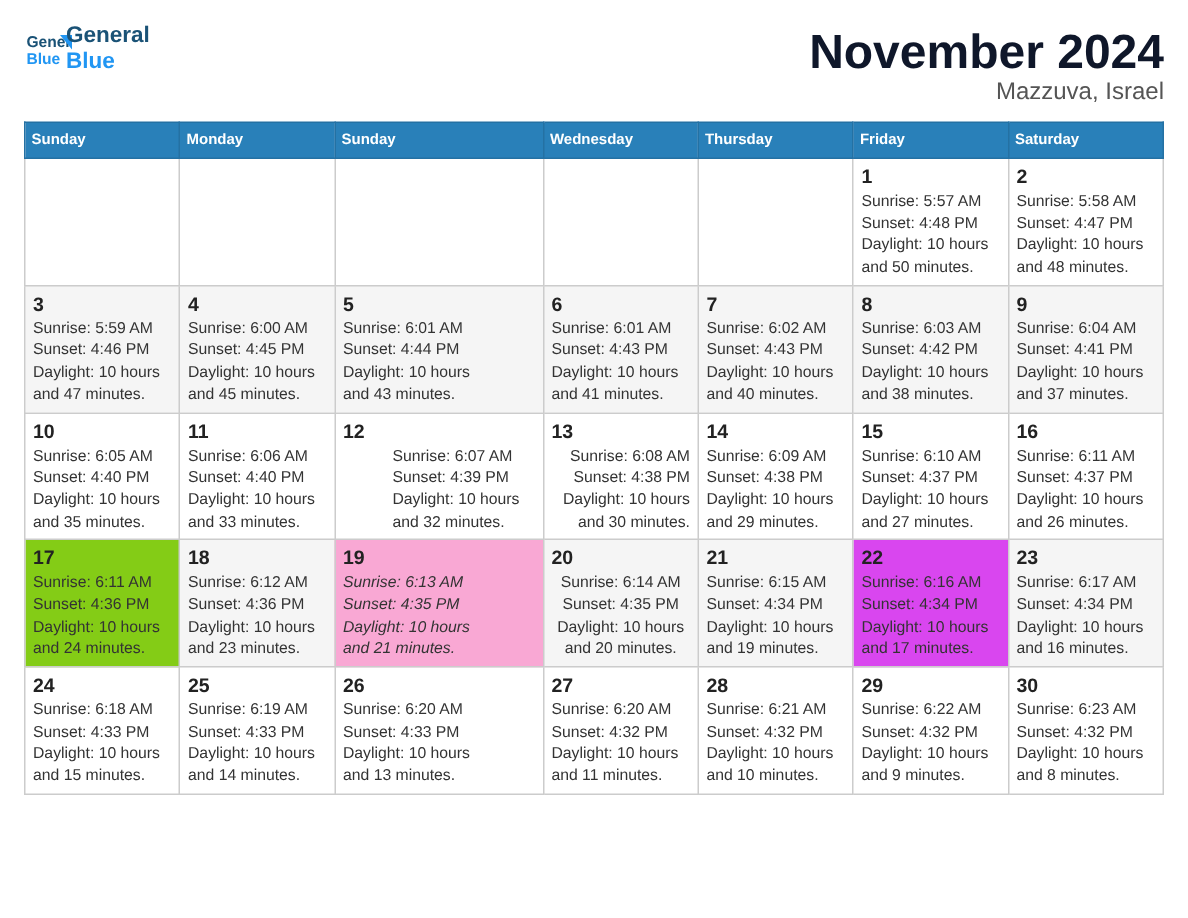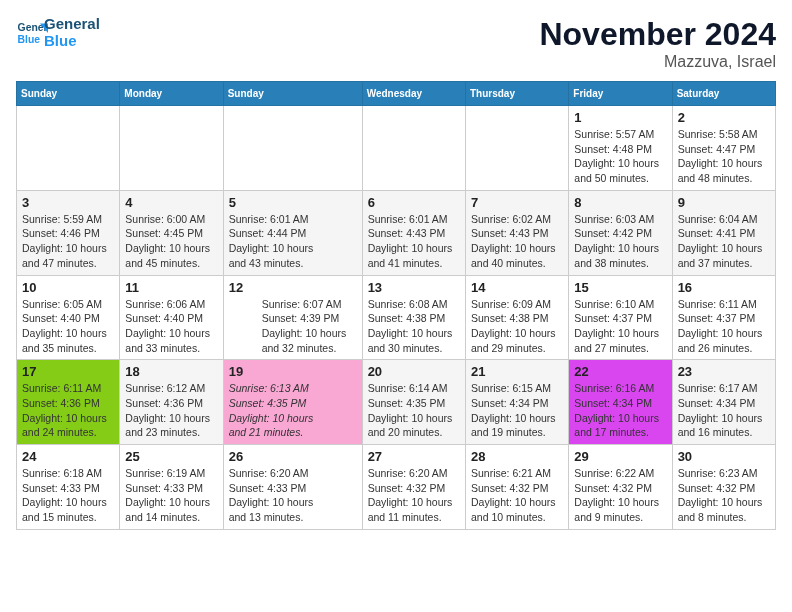--- a/index.html
+++ b/index.html
@@ -200,21 +200,21 @@
         </td>
         <td>
           <span class="day-number">12</span>
           <div class="day-info" style="white-space: pre-line; margin-left: 33px;">Sunrise: 6:07 AM
 Sunset: 4:39 PM
 Daylight: 10 hours
 and 32 minutes.</div>
         </td>
         <td>
           <span class="day-number">13</span>
-          <div class="day-info" style="white-space: pre-line;">Sunrise: 6:08 AM
+          <div class="day-info" style="white-space: pre-line; text-align: right;">Sunrise: 6:08 AM
 Sunset: 4:38 PM
 Daylight: 10 hours
 and 30 minutes.</div>
         </td>
         <td>
           <span class="day-number">14</span>
           <div class="day-info" style="white-space: pre-line;">Sunrise: 6:09 AM
 Sunset: 4:38 PM
 Daylight: 10 hours
 and 29 minutes.</div>
@@ -251,21 +251,21 @@
         </td>
         <td style="background: #f9a8d4;">
           <span class="day-number">19</span>
           <div class="day-info" style="white-space: pre-line; font-style: italic;">Sunrise: 6:13 AM
 Sunset: 4:35 PM
 Daylight: 10 hours
 and 21 minutes.</div>
         </td>
         <td style="background: rgb(245, 245, 245);">
           <span class="day-number">20</span>
-          <div class="day-info" style="white-space: pre-line;">Sunrise: 6:14 AM
+          <div class="day-info" style="white-space: pre-line; text-align: center;">Sunrise: 6:14 AM
 Sunset: 4:35 PM
 Daylight: 10 hours
 and 20 minutes.</div>
         </td>
         <td style="background: rgb(245, 245, 245);">
           <span class="day-number">21</span>
           <div class="day-info" style="white-space: pre-line;">Sunrise: 6:15 AM
 Sunset: 4:34 PM
 Daylight: 10 hours
 and 19 minutes.</div>

